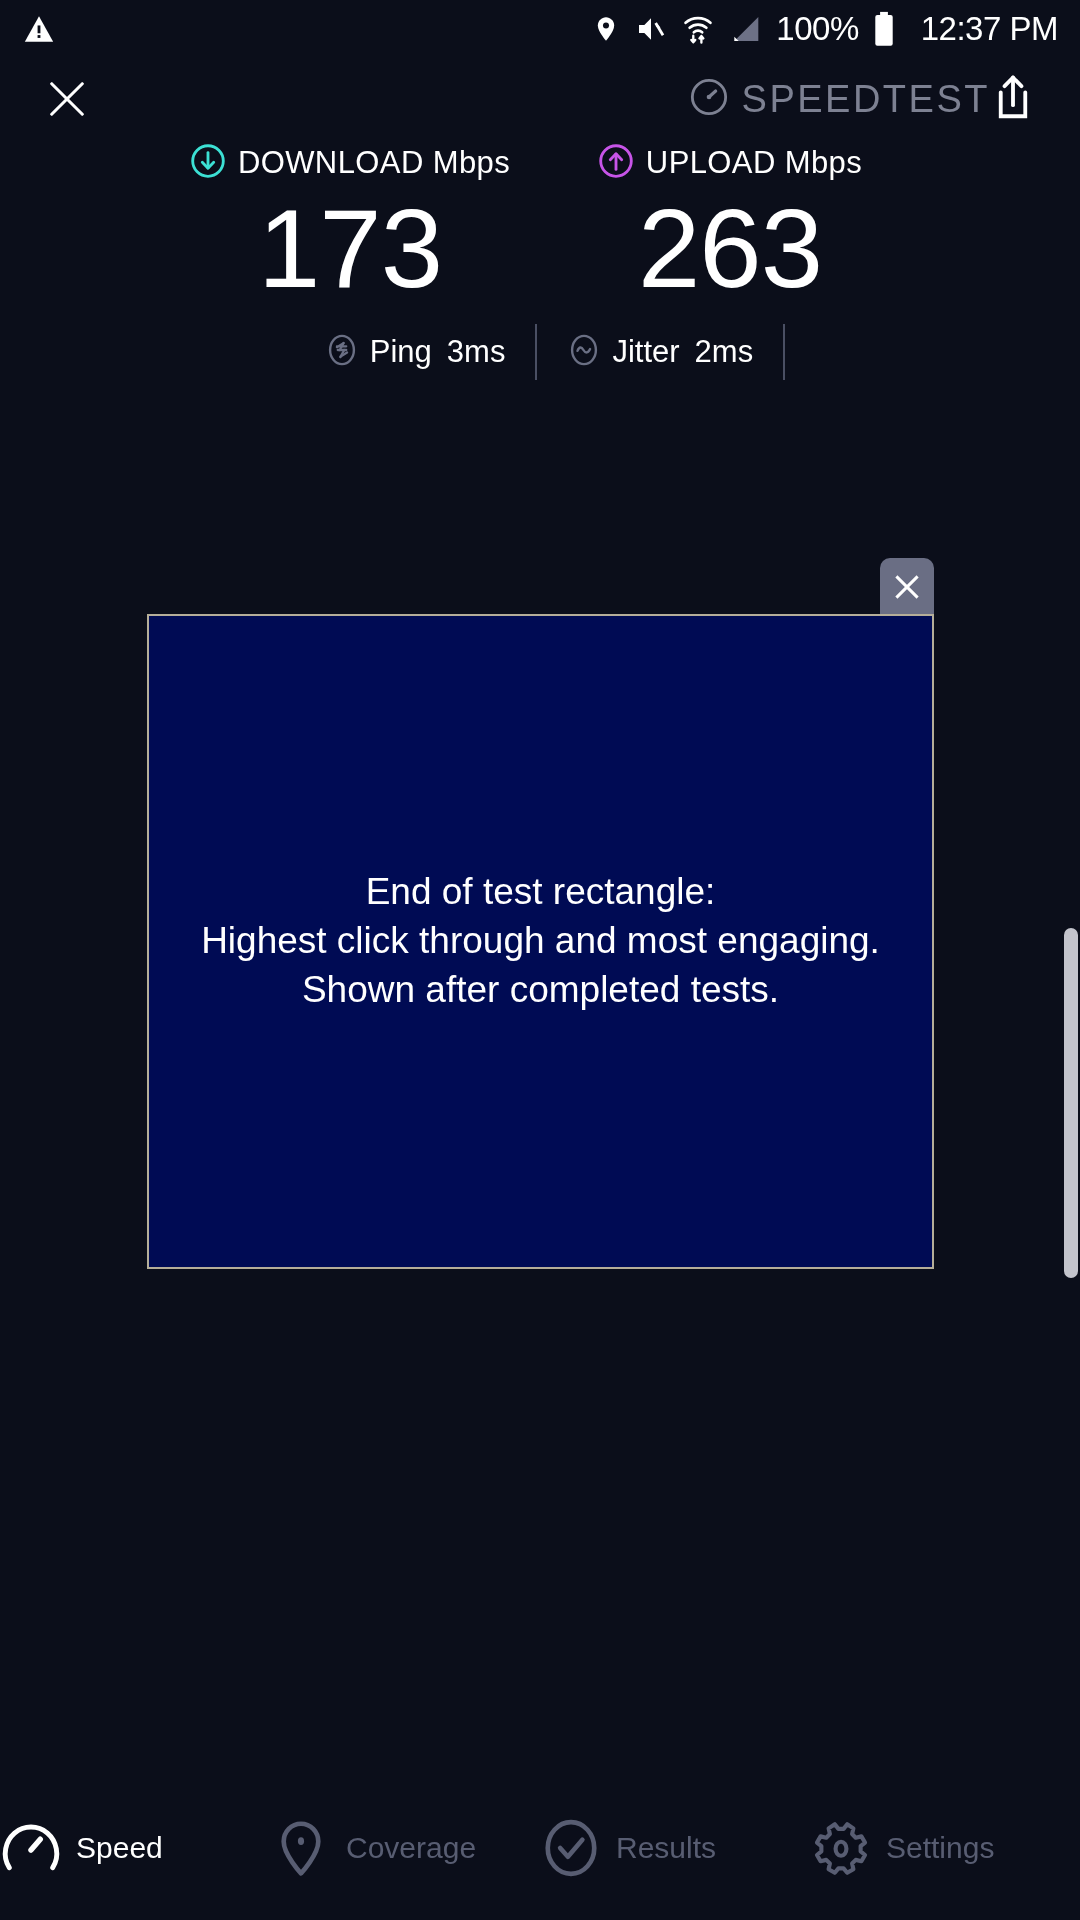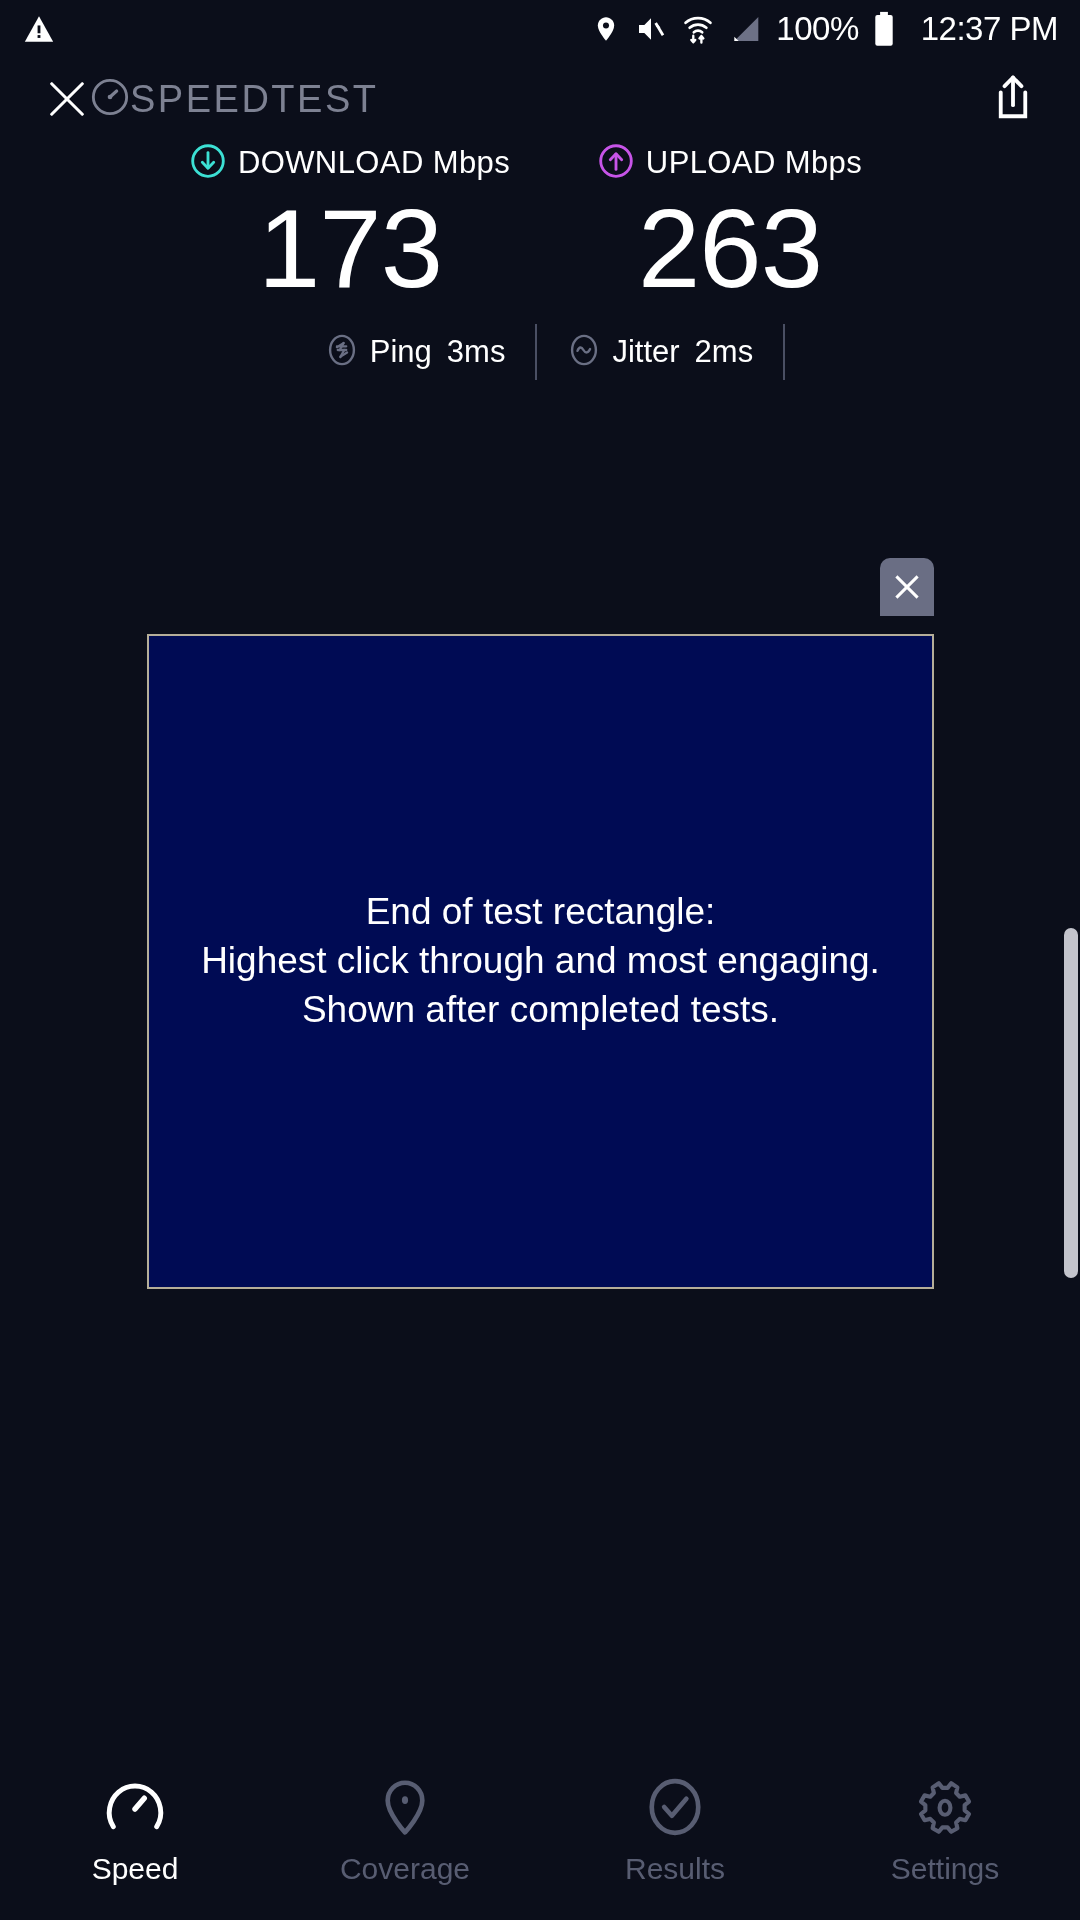--- a/index.html
+++ b/index.html
@@ -71,21 +71,22 @@
     background: #ffffff;
     border-radius: 1px;
   }
   .close-x::before { transform: translate(-50%,-50%) rotate(45deg); }
   .close-x::after  { transform: translate(-50%,-50%) rotate(-45deg); }
 
   .brand {
     flex: 1 1 auto;
     display: flex;
     align-items: center;
-    justify-content: flex-start;
+    justify-content: flex-end;
+    gap: 13px;
   }
   .brand-title {
     color: #7d8192;
     font-size: 38px;
     letter-spacing: 2.5px;
     font-weight: 400;
   }
   .share-btn { width: 46px; height: 52px; flex: 0 0 auto; }
 
   
@@ -186,21 +187,20 @@
     position: absolute;
     left: 147px;
     top: 614px;
     width: 787px;
     height: 655px;
     background: #000b54;
     border: 2px solid #b5ae99;
     display: flex;
     align-items: center;
     justify-content: center;
-    margin-top: 20px;
   }
   .ad-text {
     color: #ffffff;
     font-size: 37px;
     line-height: 1.32;
     text-align: center;
     font-weight: 400;
     white-space: pre-line;
   }
 
@@ -241,21 +241,21 @@
     position: absolute;
     left: 0;
     bottom: 0;
     width: 1080px;
     height: 160px;
     display: flex;
   }
   .nav-item {
     flex: 1 1 0;
     display: flex;
-    flex-direction: column;
+    flex-direction: row;
     align-items: center;
     justify-content: flex-start;
     padding-top: 16px;
     gap: 14px;
   }
   .nav-icon { height: 62px; display: flex; align-items: center; justify-content: center; }
   .nav-label {
     font-size: 30px;
     color: #585d72;
     font-weight: 400;

